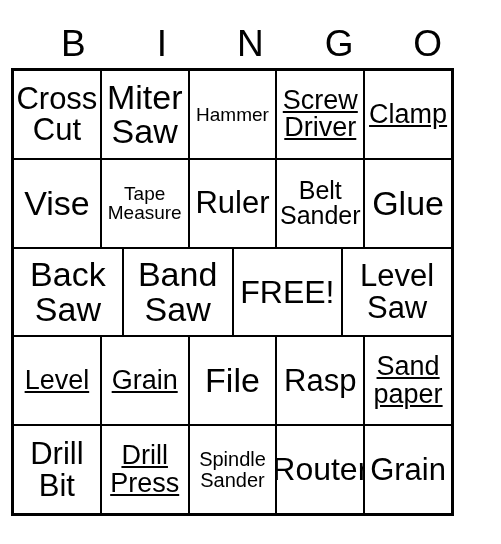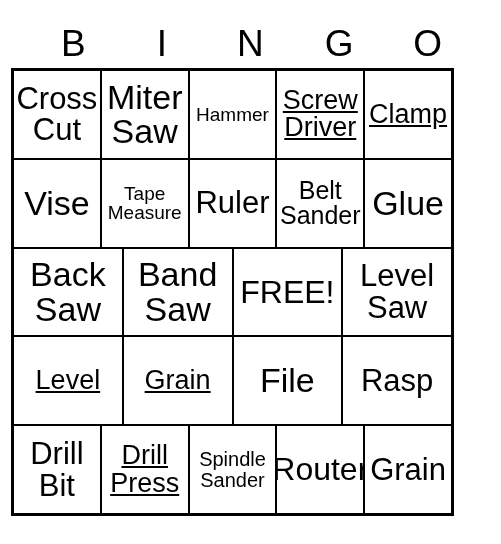--- a/index.html
+++ b/index.html
@@ -173,20 +173,24 @@
         </div>
         <div class="grid-cell">
           <span class="cell-text fs-md">Grain</span>
         </div>
         <div class="grid-cell">
           <span class="cell-text fs-xl">File</span>
         </div>
         <div class="grid-cell">
           <span class="cell-text fs-lg">Rasp</span>
         </div>
+        <div class="grid-cell">
+          <span class="cell-text fs-md">Sand
+paper</span>
+        </div>
       </div>
       <div class="grid-row">
         <div class="grid-cell">
           <span class="cell-text fs-lg">Drill
 Bit</span>
         </div>
         <div class="grid-cell">
           <span class="cell-text fs-md">Drill
 Press</span>
         </div>

